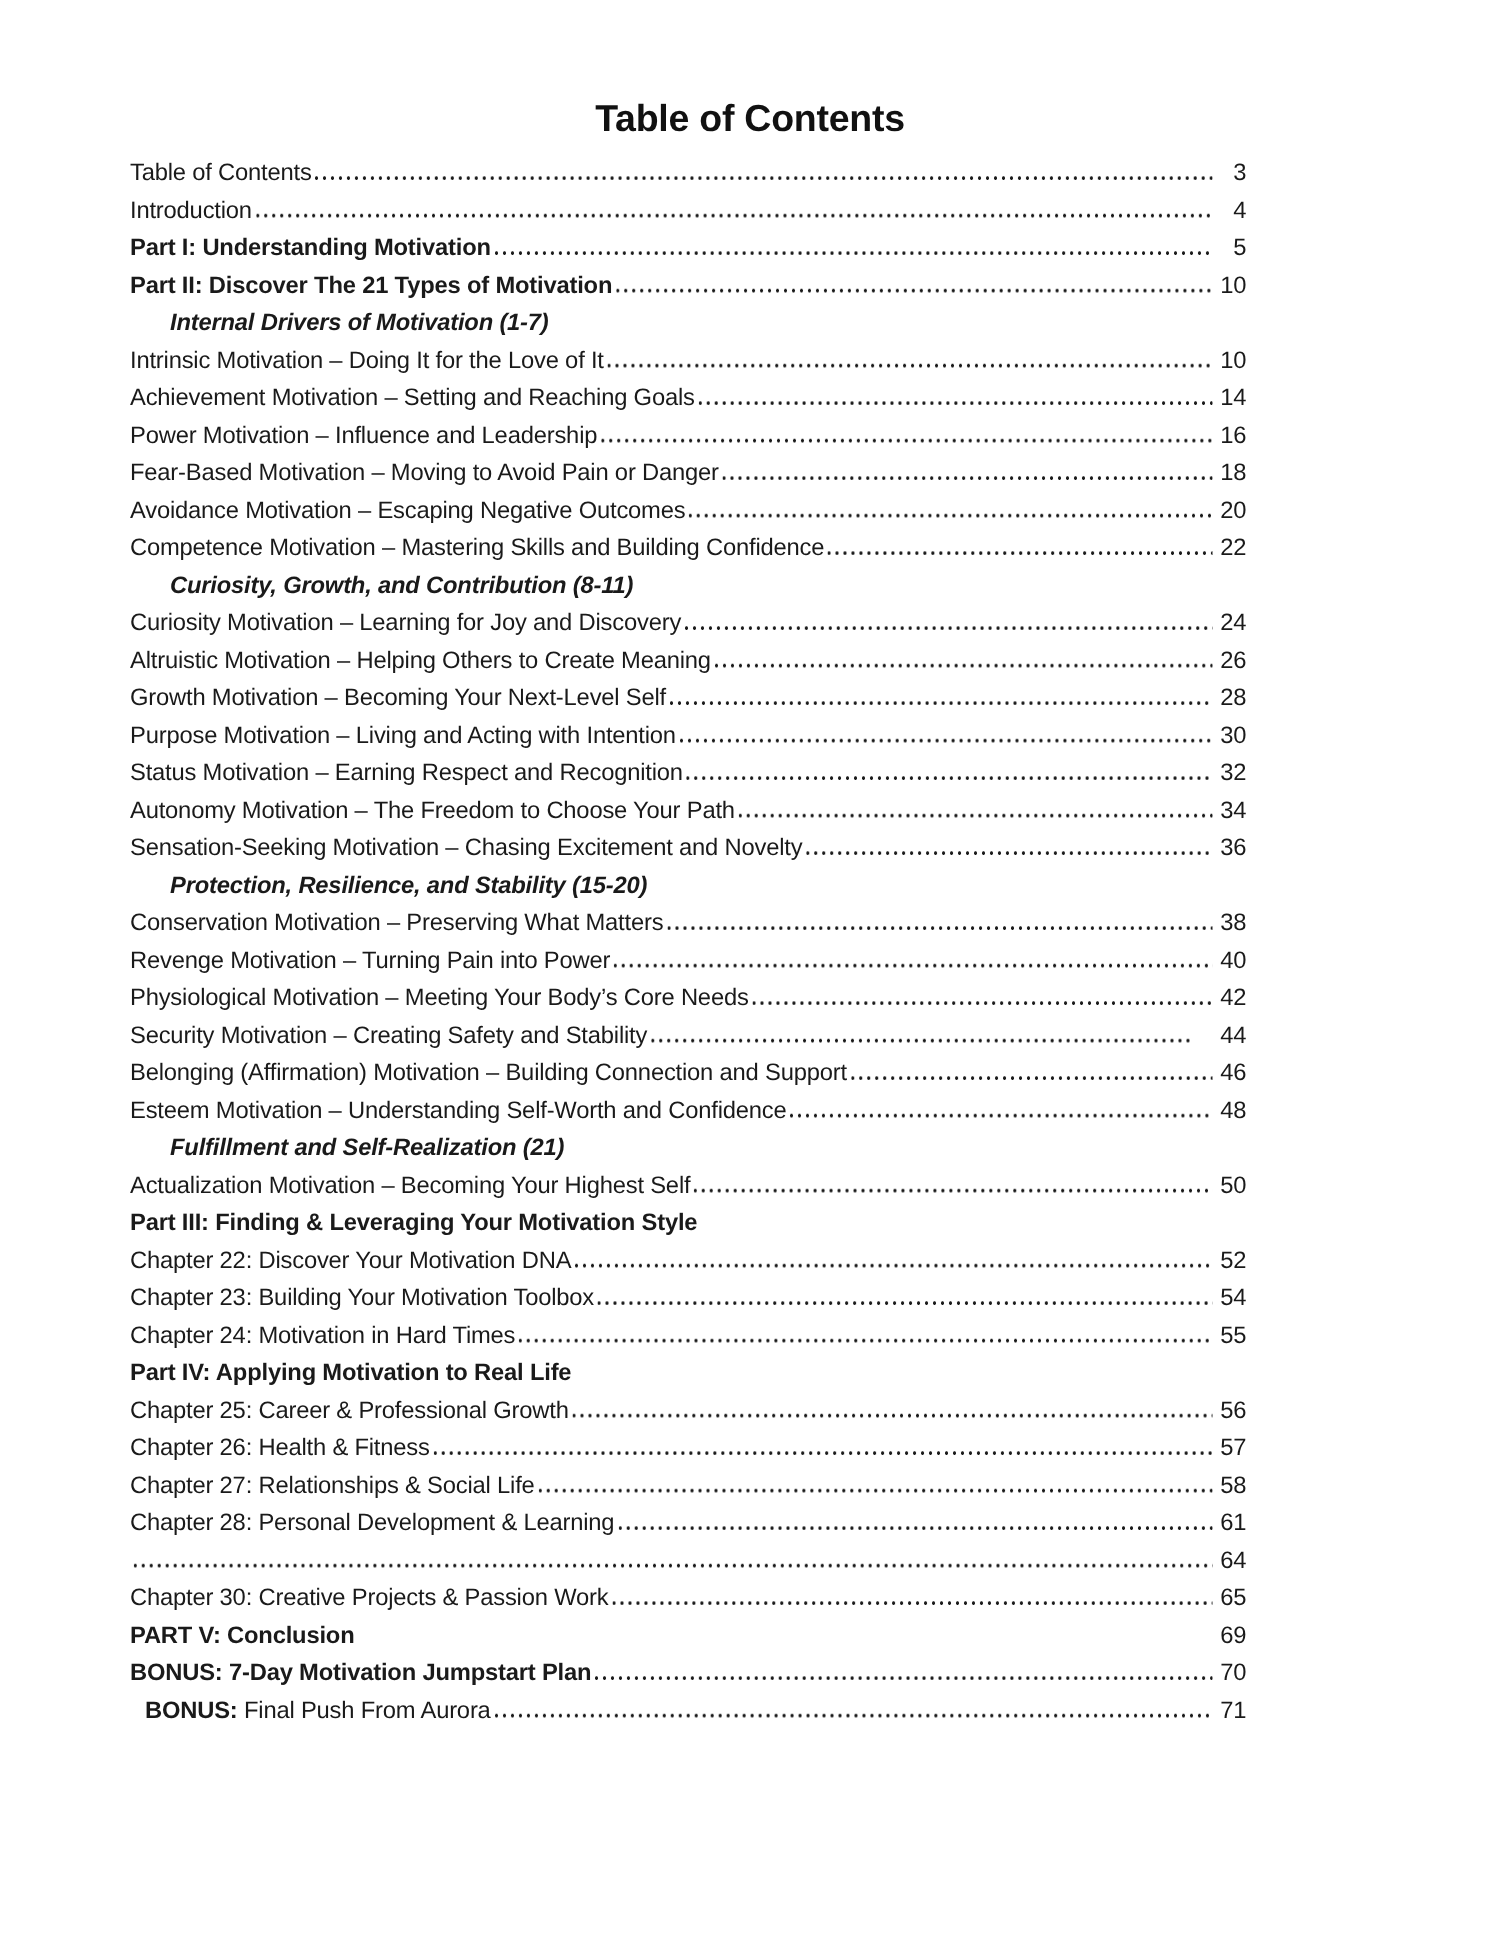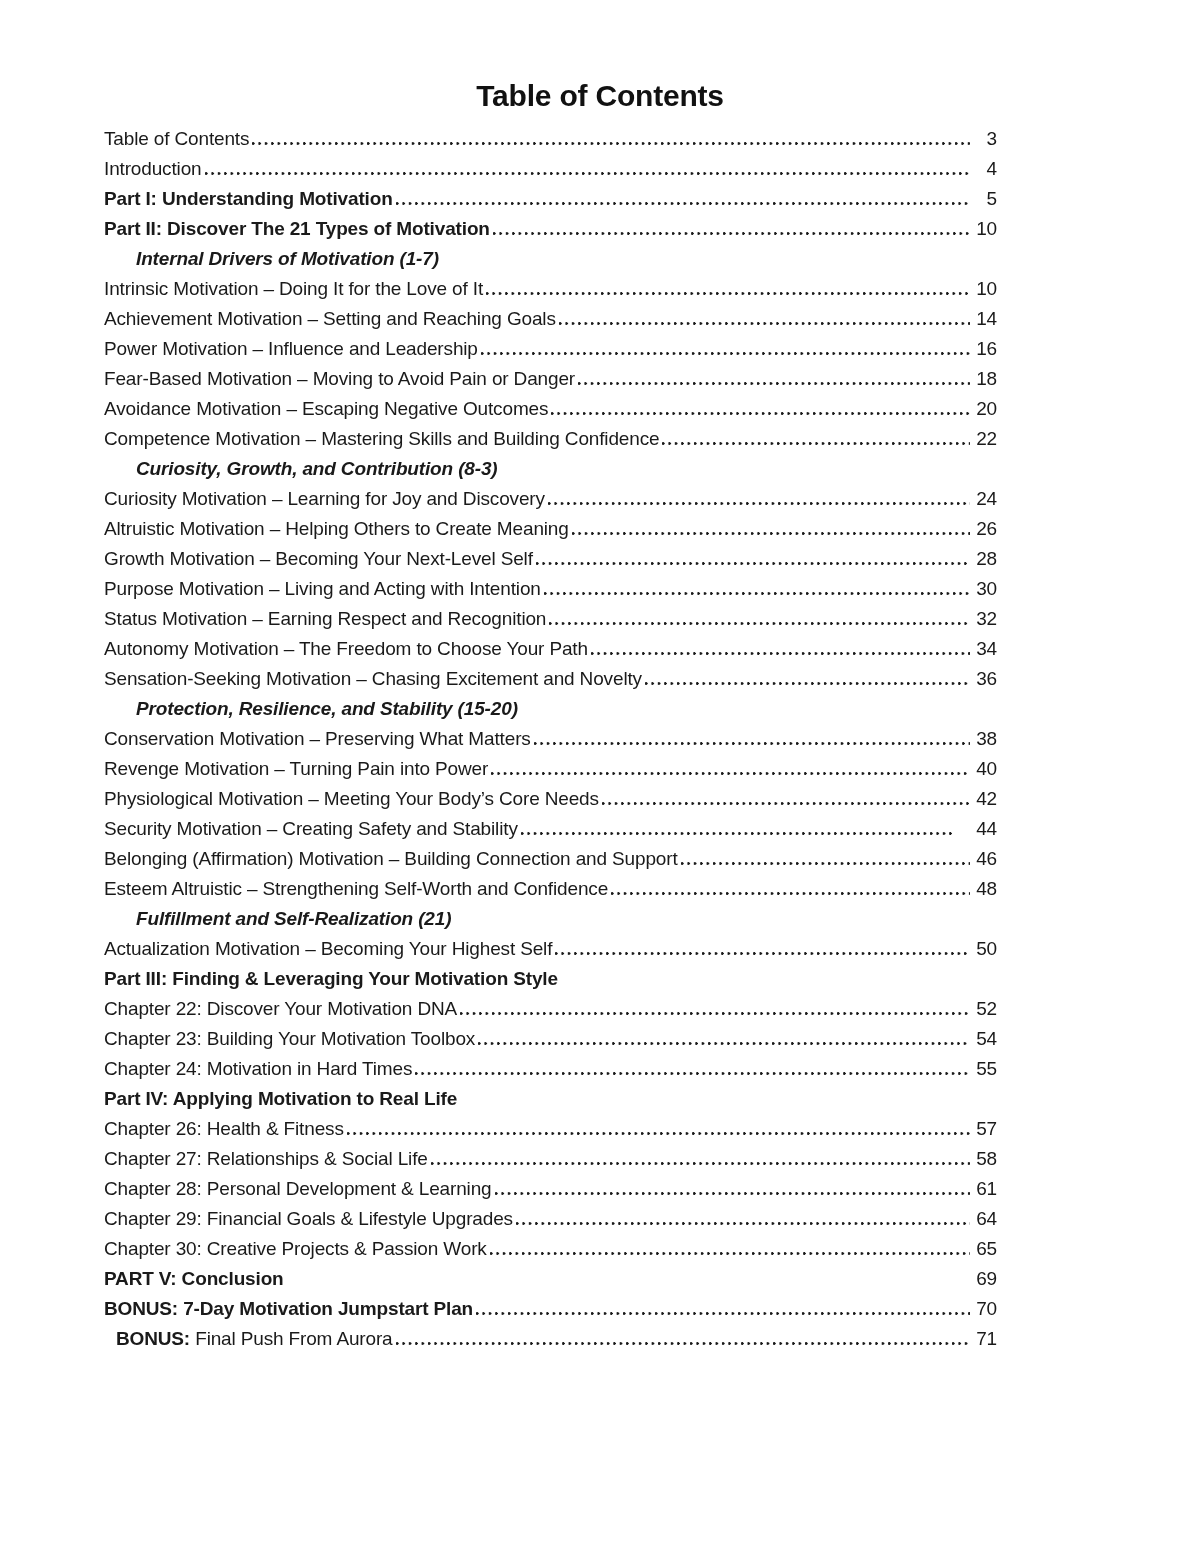--- a/index.html
+++ b/index.html
@@ -118,21 +118,21 @@
         <span class="toc-label">Avoidance Motivation – Escaping Negative Outcomes</span>
         <span class="leader"></span>
         <span class="toc-page">20</span>
       </div>
       <div class="toc-row style-normal">
         <span class="toc-label">Competence Motivation – Mastering Skills and Building Confidence</span>
         <span class="leader"></span>
         <span class="toc-page">22</span>
       </div>
       <div class="toc-row style-bold-italic">
-        <span class="toc-label">Curiosity, Growth, and Contribution (8-3)</span>
+        <span class="toc-label">Curiosity, Growth, and Contribution (8-11)</span>
       </div>
       <div class="toc-row style-normal">
         <span class="toc-label">Curiosity Motivation – Learning for Joy and Discovery</span>
         <span class="leader"></span>
         <span class="toc-page">24</span>
       </div>
       <div class="toc-row style-normal">
         <span class="toc-label">Altruistic Motivation – Helping Others to Create Meaning</span>
         <span class="leader"></span>
         <span class="toc-page">26</span>
@@ -184,21 +184,21 @@
         <span class="toc-label">Security Motivation – Creating Safety and Stability</span>
         <span class="leader leader-gap"></span>
         <span class="toc-page">44</span>
       </div>
       <div class="toc-row style-normal">
         <span class="toc-label">Belonging (Affirmation) Motivation – Building Connection and Support</span>
         <span class="leader"></span>
         <span class="toc-page">46</span>
       </div>
       <div class="toc-row style-normal">
-        <span class="toc-label">Esteem Altruistic – Strengthening Self-Worth and Confidence</span>
+        <span class="toc-label">Esteem Motivation – Understanding Self-Worth and Confidence</span>
         <span class="leader"></span>
         <span class="toc-page">48</span>
       </div>
       <div class="toc-row style-bold-italic">
         <span class="toc-label">Fulfillment and Self-Realization (21)</span>
       </div>
       <div class="toc-row style-normal">
         <span class="toc-label">Actualization Motivation – Becoming Your Highest Self</span>
         <span class="leader"></span>
         <span class="toc-page">50</span>
@@ -218,36 +218,40 @@
       </div>
       <div class="toc-row style-normal">
         <span class="toc-label">Chapter 24: Motivation in Hard Times</span>
         <span class="leader"></span>
         <span class="toc-page">55</span>
       </div>
       <div class="toc-row style-bold">
         <span class="toc-label">Part IV: Applying Motivation to Real Life</span>
       </div>
       <div class="toc-row style-normal">
+        <span class="toc-label">Chapter 25: Career &amp; Professional Growth</span>
+        <span class="leader"></span>
+        <span class="toc-page">56</span>
+      </div>
+      <div class="toc-row style-normal">
         <span class="toc-label">Chapter 26: Health &amp; Fitness</span>
         <span class="leader"></span>
         <span class="toc-page">57</span>
       </div>
       <div class="toc-row style-normal">
         <span class="toc-label">Chapter 27: Relationships &amp; Social Life</span>
         <span class="leader"></span>
         <span class="toc-page">58</span>
       </div>
       <div class="toc-row style-normal">
         <span class="toc-label">Chapter 28: Personal Development &amp; Learning</span>
         <span class="leader"></span>
         <span class="toc-page">61</span>
       </div>
       <div class="toc-row style-normal">
-        <span class="toc-label">Chapter 29: Financial Goals &amp; Lifestyle Upgrades</span>
         <span class="leader"></span>
         <span class="toc-page">64</span>
       </div>
       <div class="toc-row style-normal">
         <span class="toc-label">Chapter 30: Creative Projects &amp; Passion Work</span>
         <span class="leader"></span>
         <span class="toc-page">65</span>
       </div>
       <div class="toc-row style-bold">
         <span class="toc-label">PART V: Conclusion</span>

